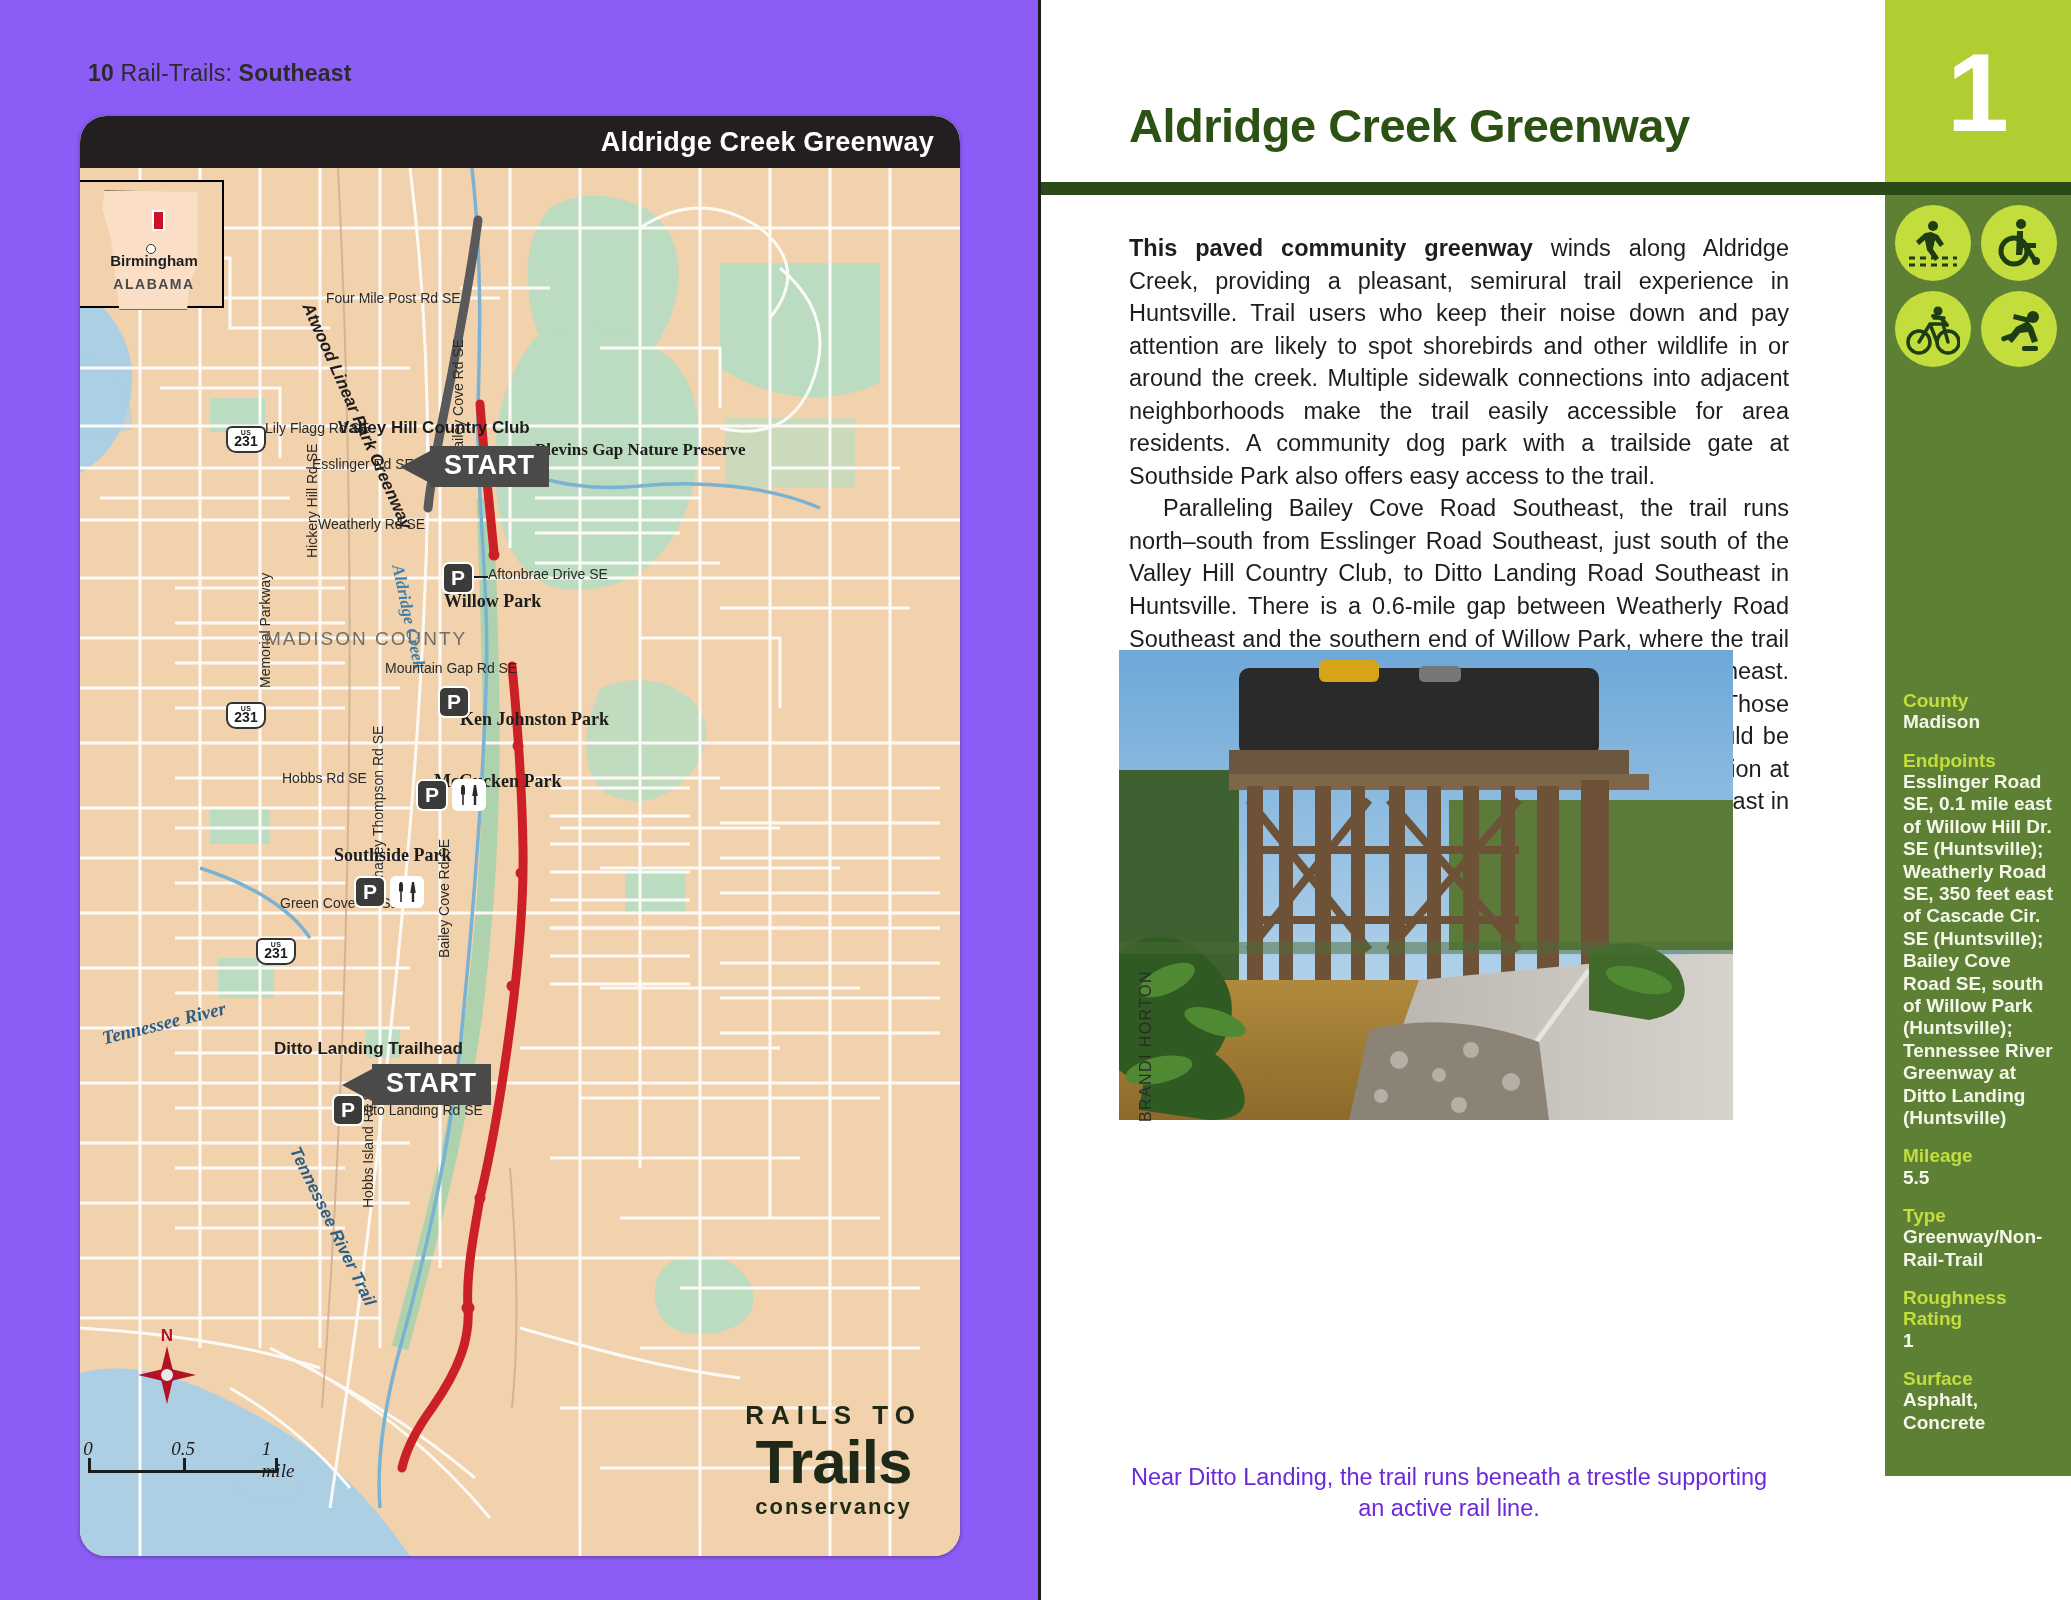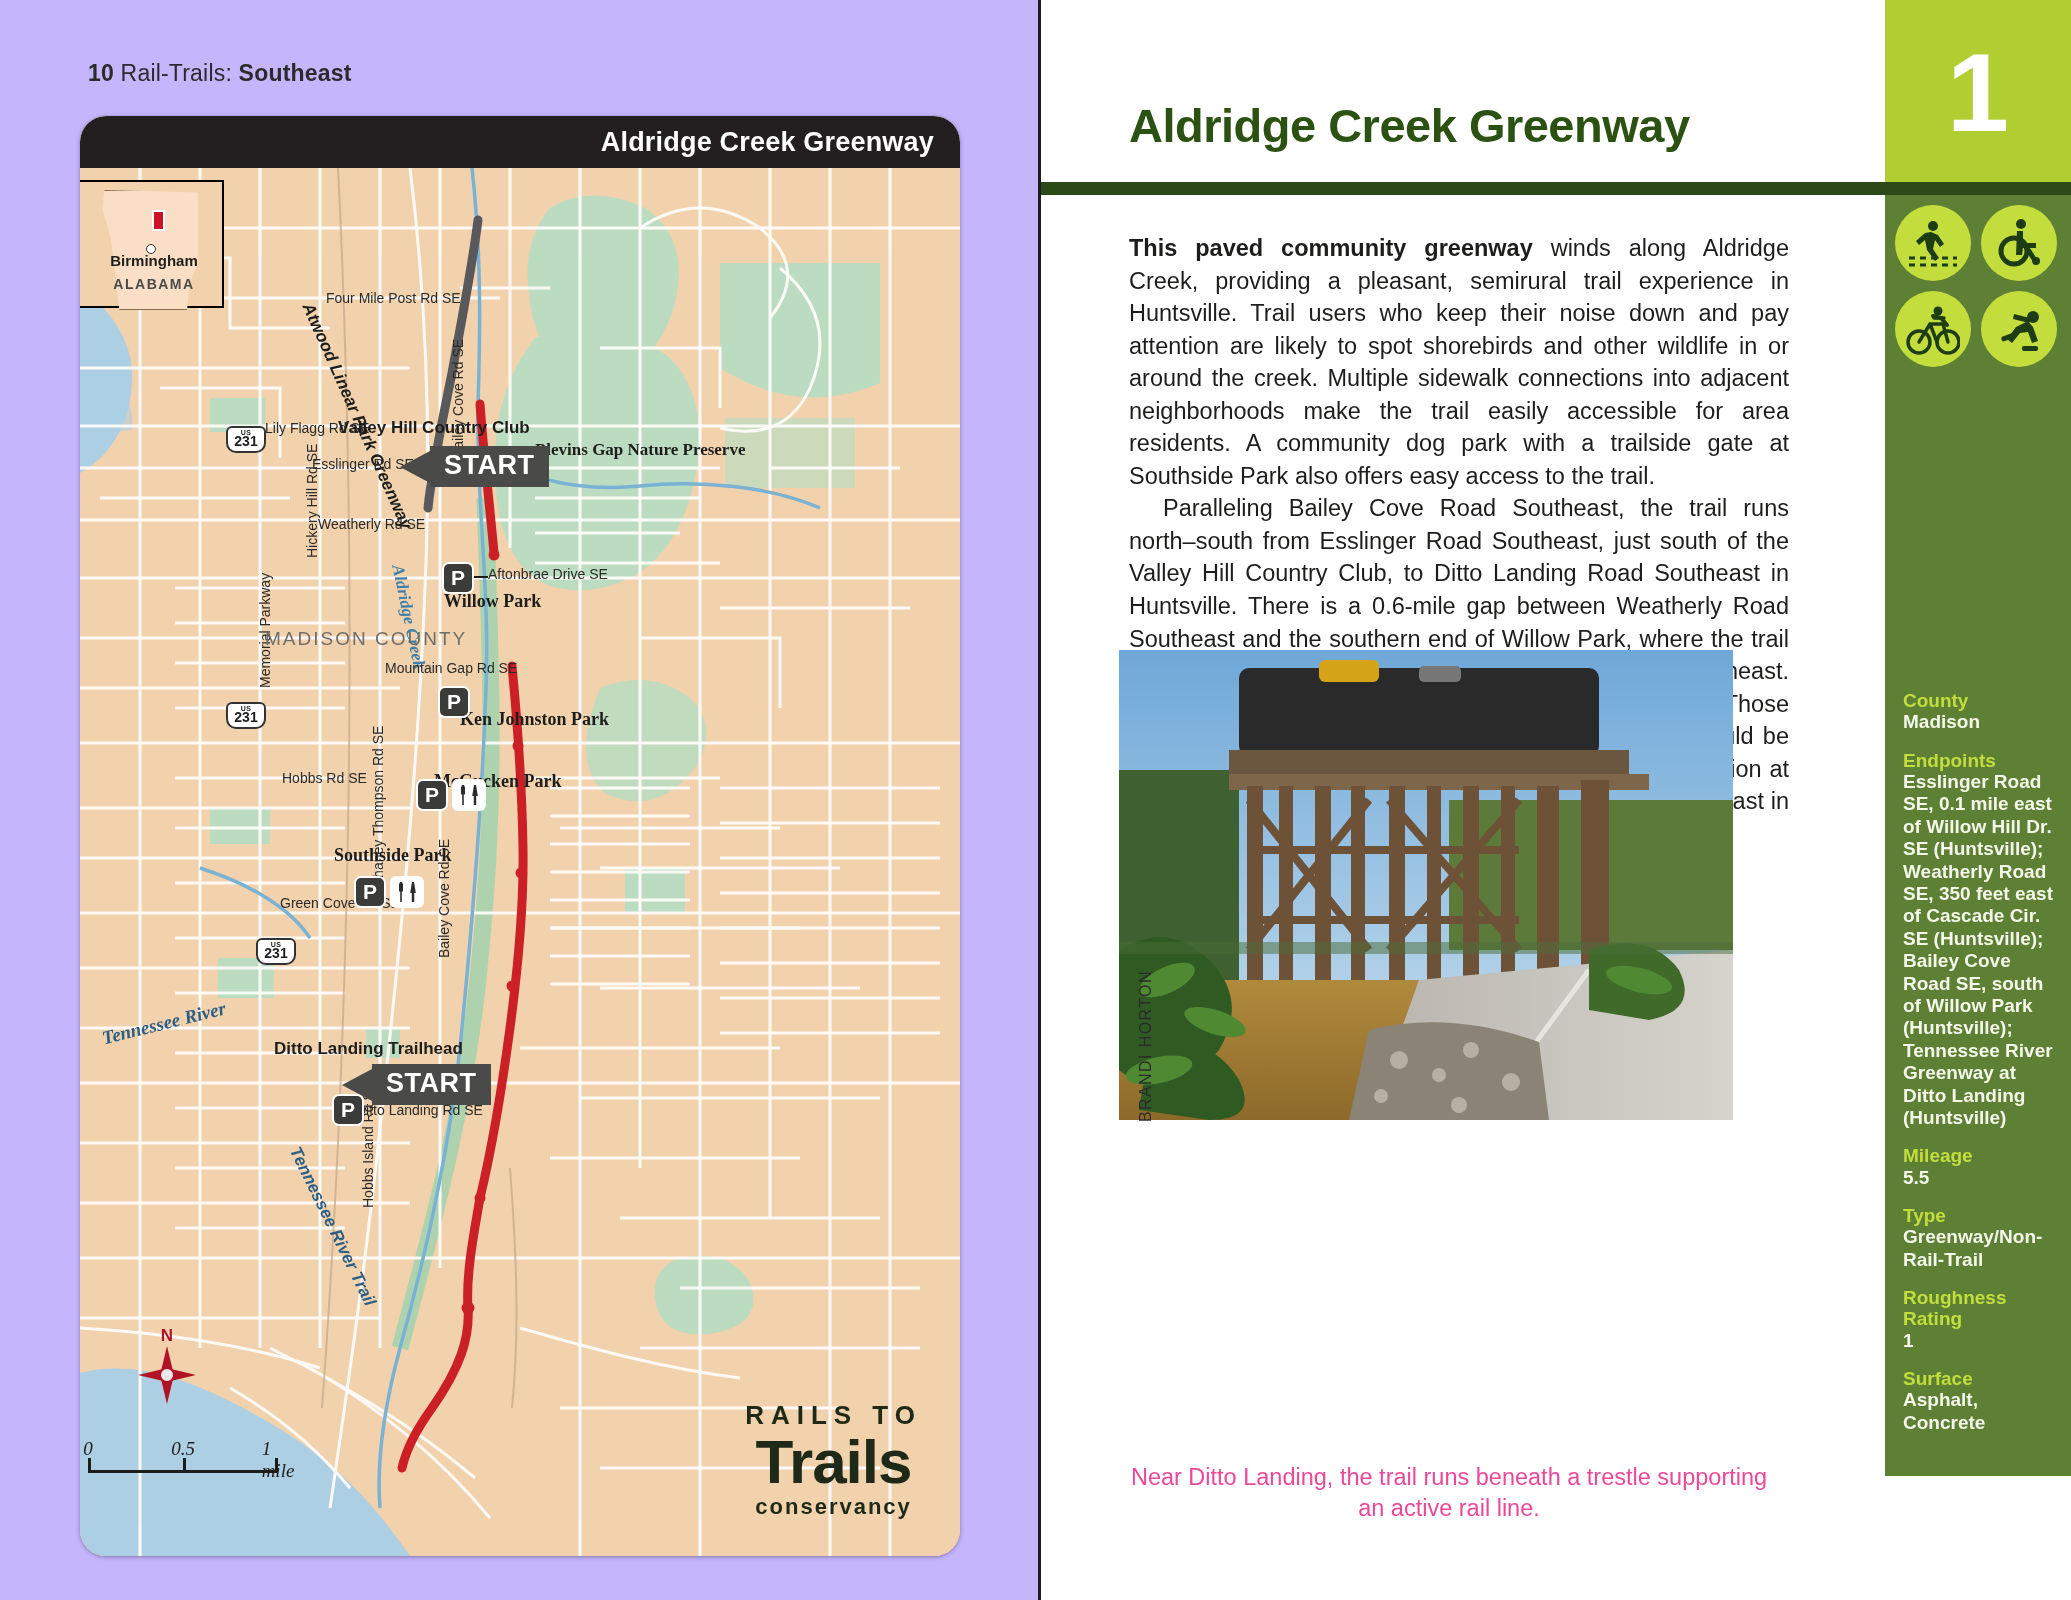--- a/index.html
+++ b/index.html
@@ -5,21 +5,21 @@
   html,body{margin:0;padding:0;}
   body{
     width:2071px;height:1600px;
     background:#ffffff;
     font-family:"Liberation Sans", sans-serif;
     overflow:hidden;
     position:relative;
   }
   
   #spread{position:absolute;inset:0;display:flex;}
-  #page-left{position:relative;width:1038px;height:1600px;background:#c4b5fd;}
+  #page-left{position:relative;width:1038px;height:1600px;background:#8b5cf6;}
   #gutter{width:3px;background:#1d1d1b;height:1600px;}
   #page-right{position:relative;width:1030px;height:1600px;background:#fff;}
 
   
   .running-head{
     position:absolute;left:88px;top:60px;
     font-size:23px;color:#2b2b2b;letter-spacing:.2px;
   }
   .running-head .pg{font-weight:bold;}
   .running-head .ser{font-weight:normal;}
@@ -182,21 +182,21 @@
   .body-col p.first{text-indent:0;}
   .body-col p.cont{text-indent:34px;}
   .body-col p.first b{font-weight:bold;}
   .photo-credit{
     position:absolute;left:1140px;top:1250px;
     font-size:16px;letter-spacing:1.4px;color:#2b2b2b;
     transform:rotate(-90deg);transform-origin:0 0;white-space:nowrap;
   }
   .caption{
     position:absolute;left:1128px;top:1462px;width:640px;text-align:center;
-    font-size:23.5px;line-height:1.32;color:#ec4899;
+    font-size:23.5px;line-height:1.32;color:#6d28d9;
   }
 </style>
 </head>
 <body>
 
 <div id="spread">
 
   <div id="page-left">
 
     <div class="running-head">

